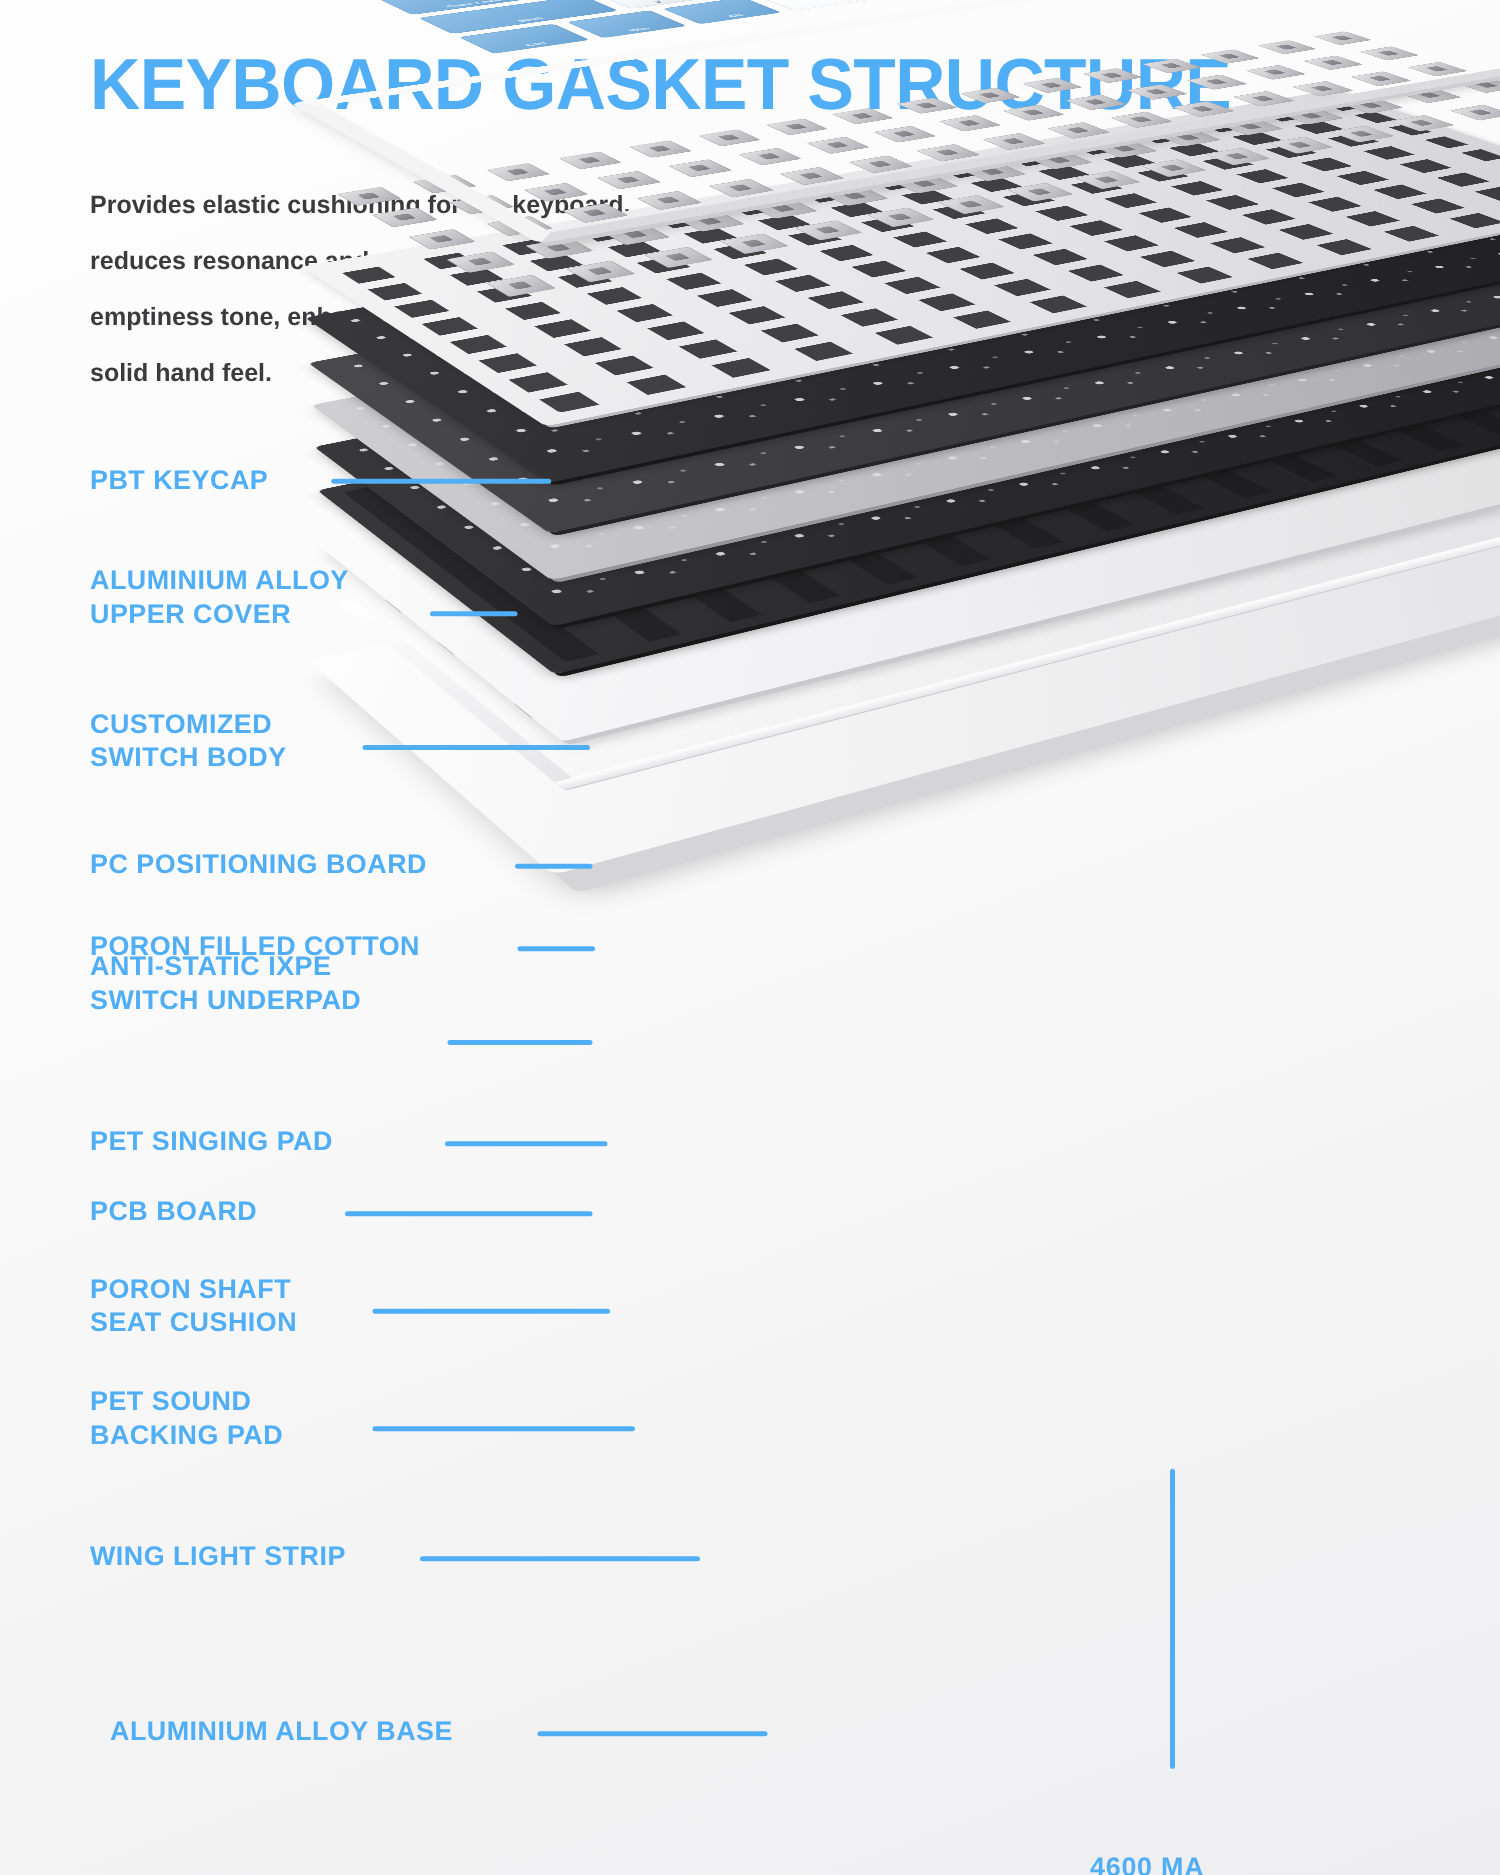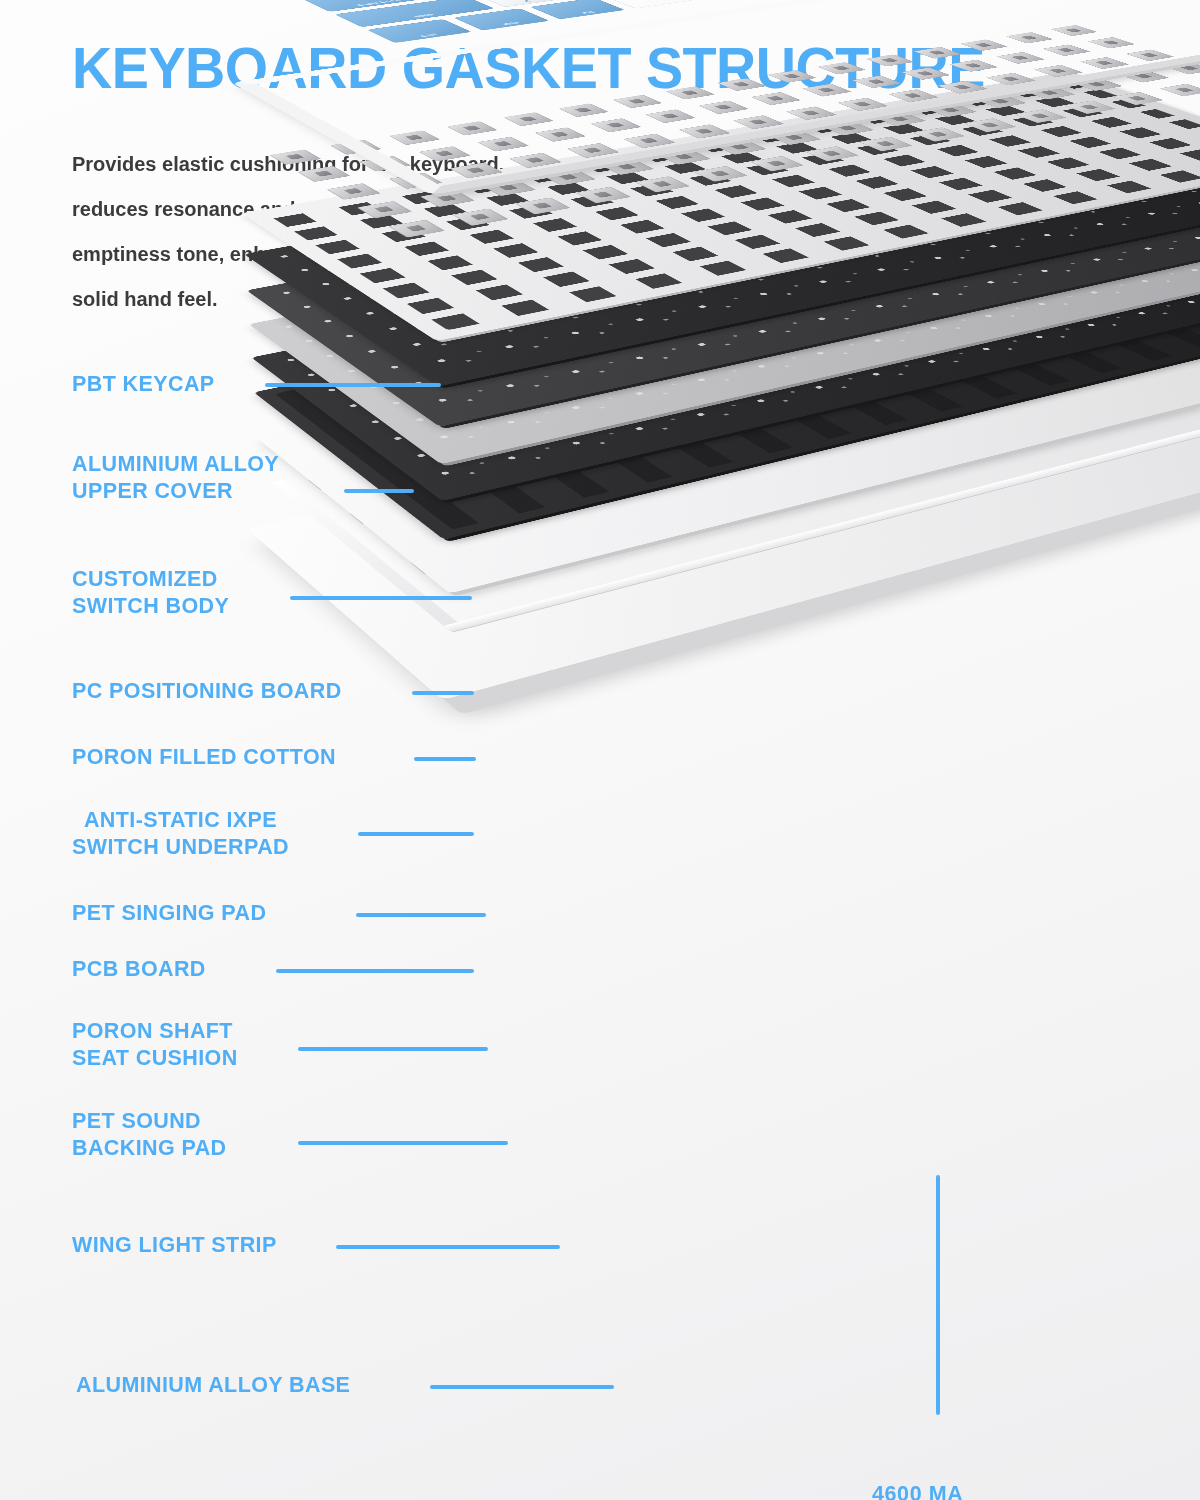--- a/index.html
+++ b/index.html
@@ -704,21 +704,21 @@
     </div>
     <div class="leader" style="left: 290px; top: 596px; width: 182px;"></div>
     <div class="label" style="left: 72px; top: 678px;">
       <div>PC POSITIONING BOARD</div>
     </div>
     <div class="leader" style="left: 412px; top: 691px; width: 62px;"></div>
     <div class="label" style="left: 72px; top: 744px;">
       <div>PORON FILLED COTTON</div>
     </div>
     <div class="leader" style="left: 414px; top: 757px; width: 62px;"></div>
-    <div class="label" style="left: 72px; top: 807px; text-align: center;">
+    <div class="label" style="left: 72px; top: 760px;">
       <div>ANTI-STATIC IXPE</div>
       <div>SWITCH UNDERPAD</div>
     </div>
     <div class="leader" style="left: 358px; top: 832px; width: 116px;"></div>
     <div class="label" style="left: 72px; top: 900px;">
       <div>PET SINGING PAD</div>
     </div>
     <div class="leader" style="left: 356px; top: 913px; width: 130px;"></div>
     <div class="label" style="left: 72px; top: 956px;">
       <div>PCB BOARD</div>
@@ -731,20 +731,20 @@
     <div class="leader" style="left: 298px; top: 1047px; width: 190px;"></div>
     <div class="label" style="left: 72px; top: 1108px;">
       <div>PET SOUND</div>
       <div>BACKING PAD</div>
     </div>
     <div class="leader" style="left: 298px; top: 1141px; width: 210px;"></div>
     <div class="label" style="left: 72px; top: 1232px;">
       <div>WING LIGHT STRIP</div>
     </div>
     <div class="leader" style="left: 336px; top: 1245px; width: 224px;"></div>
-    <div class="label" style="left: 76px; top: 1372px;">
+    <div class="label" style="left: 88px; top: 1372px;">
       <div>ALUMINIUM ALLOY BASE</div>
     </div>
     <div class="leader" style="left: 430px; top: 1385px; width: 184px;"></div>
   </div>
 
 <div class="leader-v" id="battery-leader" style="left: 936px; top: 1175px; height: 240px;"></div>
 <div id="cap-label" style="left: 872px; top: 1482px;">4600 MA</div>
 
 </body></html>

